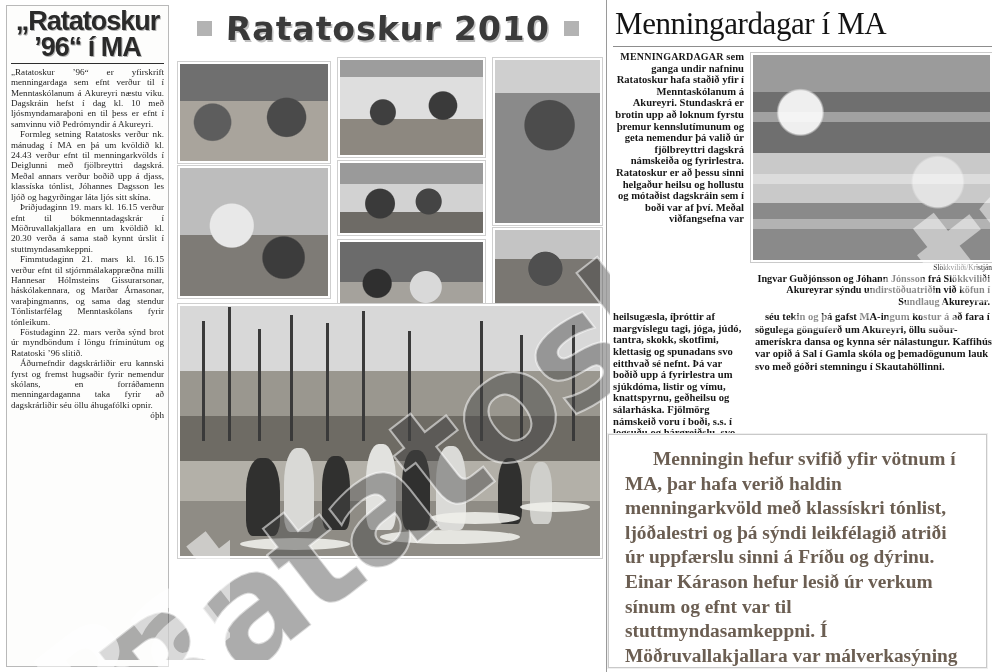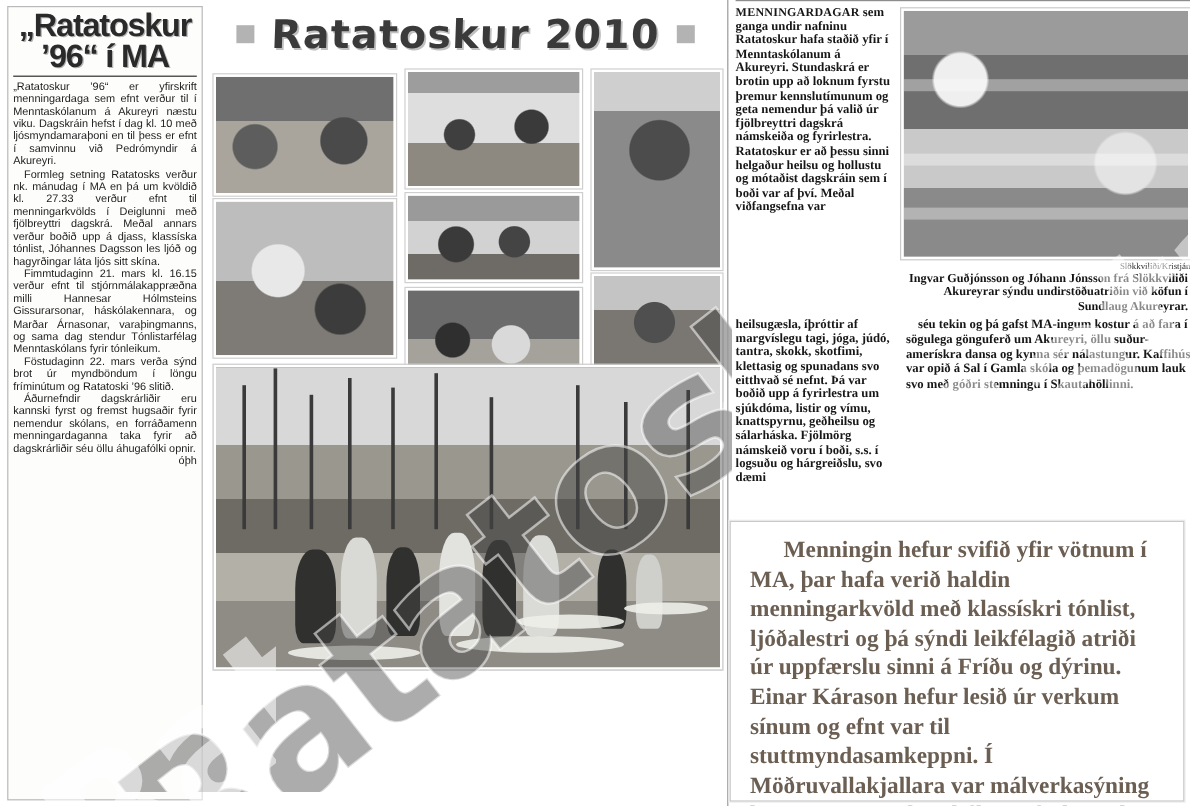--- a/index.html
+++ b/index.html
@@ -32,21 +32,21 @@
     font-family:"Liberation Sans", sans-serif;
     font-weight:bold;
     color:#2a2a2a;
     letter-spacing:-1px;
     line-height:0.96;
     text-shadow:1px 1px 0 rgba(120,120,120,.55);
   }
   .left-head .l1{font-size:27px;}
   .left-head .l2{font-size:27px;}
   .oldtext{
-    font-family:Liberation Sans, sans-serif;
+    font-family:Liberation Serif, serif;
     font-size:9.1px;
     line-height:10.4px;
     text-align:justify;
     color:#1d1d1d;
     -webkit-hyphens:auto;hyphens:auto;
   }
   .oldtext p{margin:0 0 0 0;text-indent:9px;}
   .oldtext p.first{text-indent:0;}
   .oldtext p.sig{text-align:right;text-indent:0;}
 
@@ -133,21 +133,21 @@
   .mast-rule{height:1px;background:#8d8d8d;margin:0 0 4px 0;}
 
   .lead-wrap{position:relative;}
   .lead{
     font-family:"Liberation Serif", serif;
     font-weight:bold;
     font-size:10.6px;
     line-height:11.6px;
     color:#171717;
     width:131px;
-    text-align:left;
+    text-align:right;
     float:left;
   }
   .lead .caps{font-size:10px;letter-spacing:.2px;}
   .diver{
     float:right;width:237px;height:205px;
     border:2px solid #ffffff;outline:1px solid #cacaca;
     background:
       radial-gradient(circle at 20% 28%, #efefef 0 9%, transparent 10%),
       radial-gradient(circle at 78% 62%, #e3e3e3 0 11%, transparent 12%),
       linear-gradient(180deg,#9b9b9b 0 18%,#6f6f6f 18% 48%,#c9c9c9 48% 72%,#8a8a8a 72% 100%);
@@ -239,21 +239,22 @@
 
 <div class="page">
 
   <div class="left-col">
     <div class="left-head">
       <span class="l1">„Ratatoskur</span>
       <span class="l2">’96“ í MA</span>
     </div>
     <div class="oldtext">
       <p class="first">„Ratatoskur ’96“ er yfirskrift menningardaga sem efnt verður til í Menntaskólanum á Akureyri næstu viku. Dagskráin hefst í dag kl. 10 með ljósmyndamaraþoni en til þess er efnt í samvinnu við Pedrómyndir á Akureyri.</p>
-      <p>Formleg setning Ratatosks verður nk. mánudag í MA en þá um kvöldið kl. 27.33 verður efnt til menningarkvölds í Deiglunni með fjölbreyttri dagskrá. Meðal annars verður boðið upp á djass, klassíska tónlist, Jóhannes Dagsson les ljóð og hagyrðingar láta ljós sitt skína.</p>
+      <p>Formleg setning Ratatosks verður nk. mánudag í MA en þá um kvöldið kl. 24.43 verður efnt til menningarkvölds í Deiglunni með fjölbreyttri dagskrá. Meðal annars verður boðið upp á djass, klassíska tónlist, Jóhannes Dagsson les ljóð og hagyrðingar láta ljós sitt skína.</p>
+      <p>Þriðjudaginn 19. mars kl. 16.15 verður efnt til bókmenntadagskrár í Möðruvallakjallara en um kvöldið kl. 20.30 verða á sama stað kynnt úrslit í stuttmyndasamkeppni.</p>
       <p>Fimmtudaginn 21. mars kl. 16.15 verður efnt til stjórnmálakappræðna milli Hannesar Hólmsteins Gissurarsonar, háskólakennara, og Marðar Árnasonar, varaþingmanns, og sama dag stendur Tónlistarfélag Menntaskólans fyrir tónleikum.</p>
       <p>Föstudaginn 22. mars verða sýnd brot úr myndböndum í löngu fríminútum og Ratatoski ’96 slitið.</p>
       <p>Áðurnefndir dagskrárliðir eru kannski fyrst og fremst hugsaðir fyrir nemendur skólans, en forráðamenn menningardaganna taka fyrir að dagskrárliðir séu öllu áhugafólki opnir.</p>
       <p class="sig">óþh</p>
     </div>
   </div>
 
   <div class="centre-head">
     <span class="sq"></span>
     <span class="txt">Ratatoskur 2010</span>
@@ -305,20 +306,21 @@
   </div>
 
   <div class="watermark">
     <span>Ratatoskur</span>
   </div>
   <div class="wm-left">
     <span>Ratatoskur</span>
   </div>
 
   <div class="right-col">
+    <div class="mast">Menningardagar í MA</div>
     <div class="mast-rule"></div>
 
     <div class="lead-wrap">
       <div class="diver">
         <div class="wave" style="top:28%"></div>
         <div class="wave" style="top:58%"></div>
         <div class="wave" style="top:80%"></div>
       </div>
       <div class="lead">
         <b class="caps">MENNINGARDAGAR</b><span> sem ganga undir nafninu Ratatoskur hafa staðið yfir í Menntaskólanum á Akureyri. Stundaskrá er brotin upp að loknum fyrstu þremur kennslutímunum og geta nemendur þá valið úr fjölbreyttri dagskrá námskeiða og fyrirlestra. Ratatoskur er að þessu sinni helgaður heilsu og hollustu og mótaðist dagskráin sem í boði var af því. Meðal viðfangsefna var</span>

